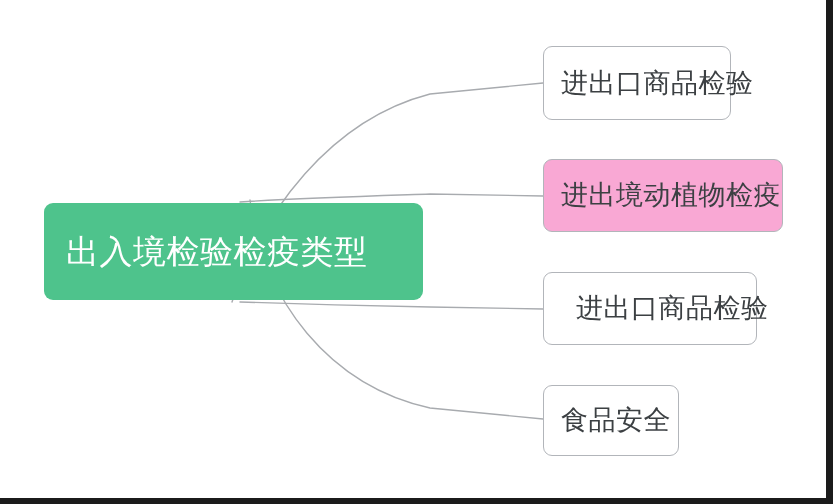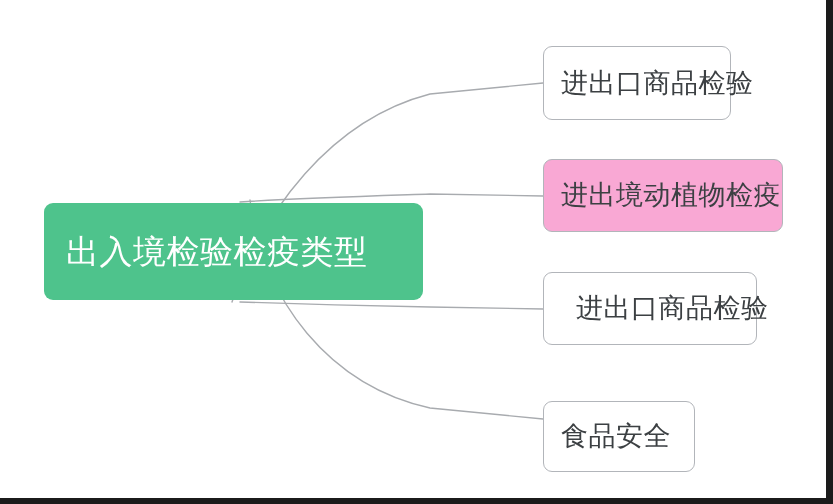--- a/index.html
+++ b/index.html
@@ -76,21 +76,21 @@
   }
   .node-child .node-label {
     font-size: 27px;
     line-height: 1;
     letter-spacing: 0.5px;
     white-space: nowrap;
   }
   #child-0 { left: 543px; top: 46px;  width: 188px; height: 74px; }
   #child-1 { left: 543px; top: 159px; width: 240px; height: 73px; }
   #child-2 { left: 543px; top: 272px; width: 214px; height: 73px; padding-left: 32px; }
-  #child-3 { left: 543px; top: 385px; width: 152px; height: 71px; margin-top: 16px; }
+  #child-3 { left: 543px; top: 385px; width: 136px; height: 71px; }
 </style>
 </head>
 <body>
 
 <div id="canvas" style="background: rgb(255, 255, 255);">
 
   <svg id="connectors" viewBox="0 0 833 504" preserveAspectRatio="none" aria-hidden="true">
     <g fill="none" stroke="#a8abaf" stroke-width="1.4" stroke-linecap="round">
       <path d="M 232,302 C 262,212 330,120 430,94 L 543,83"></path>
       <path d="M 240,202 C 300,198 370,196 430,194 L 543,196"></path>

